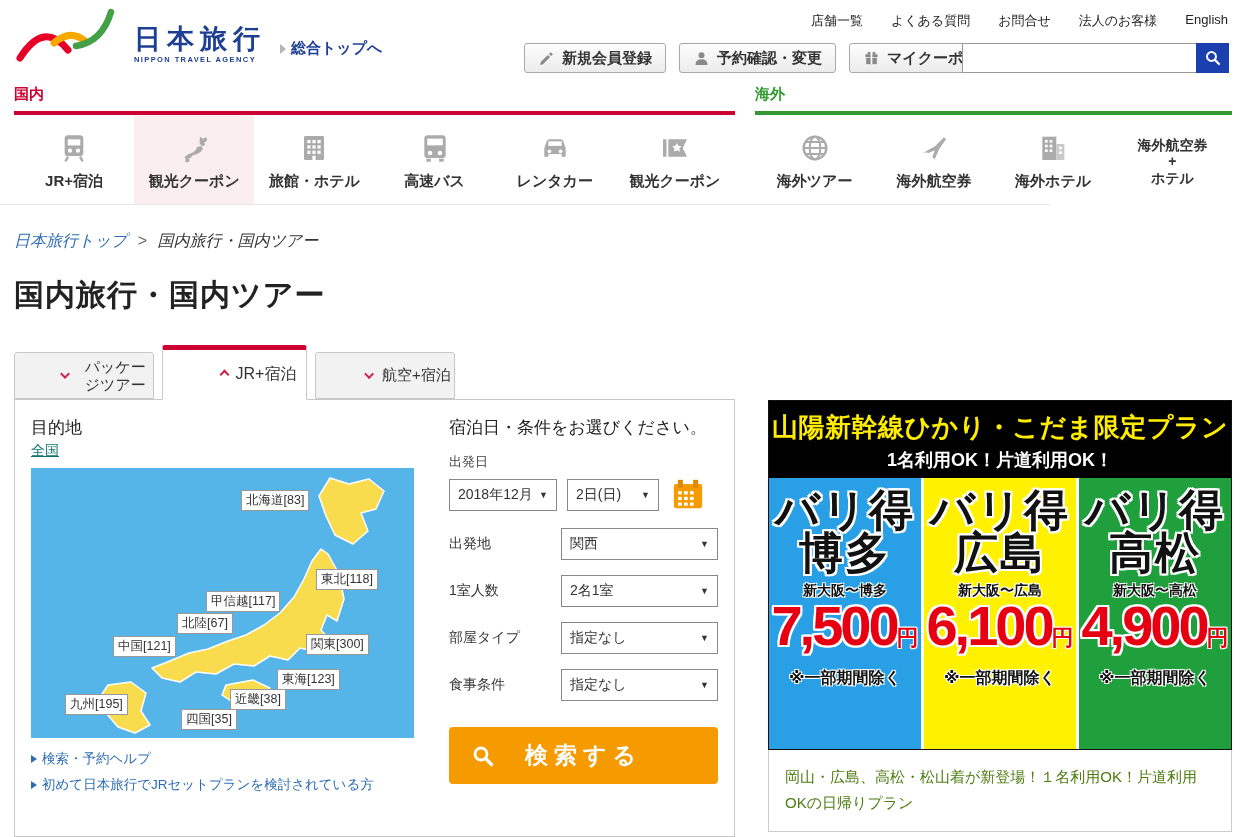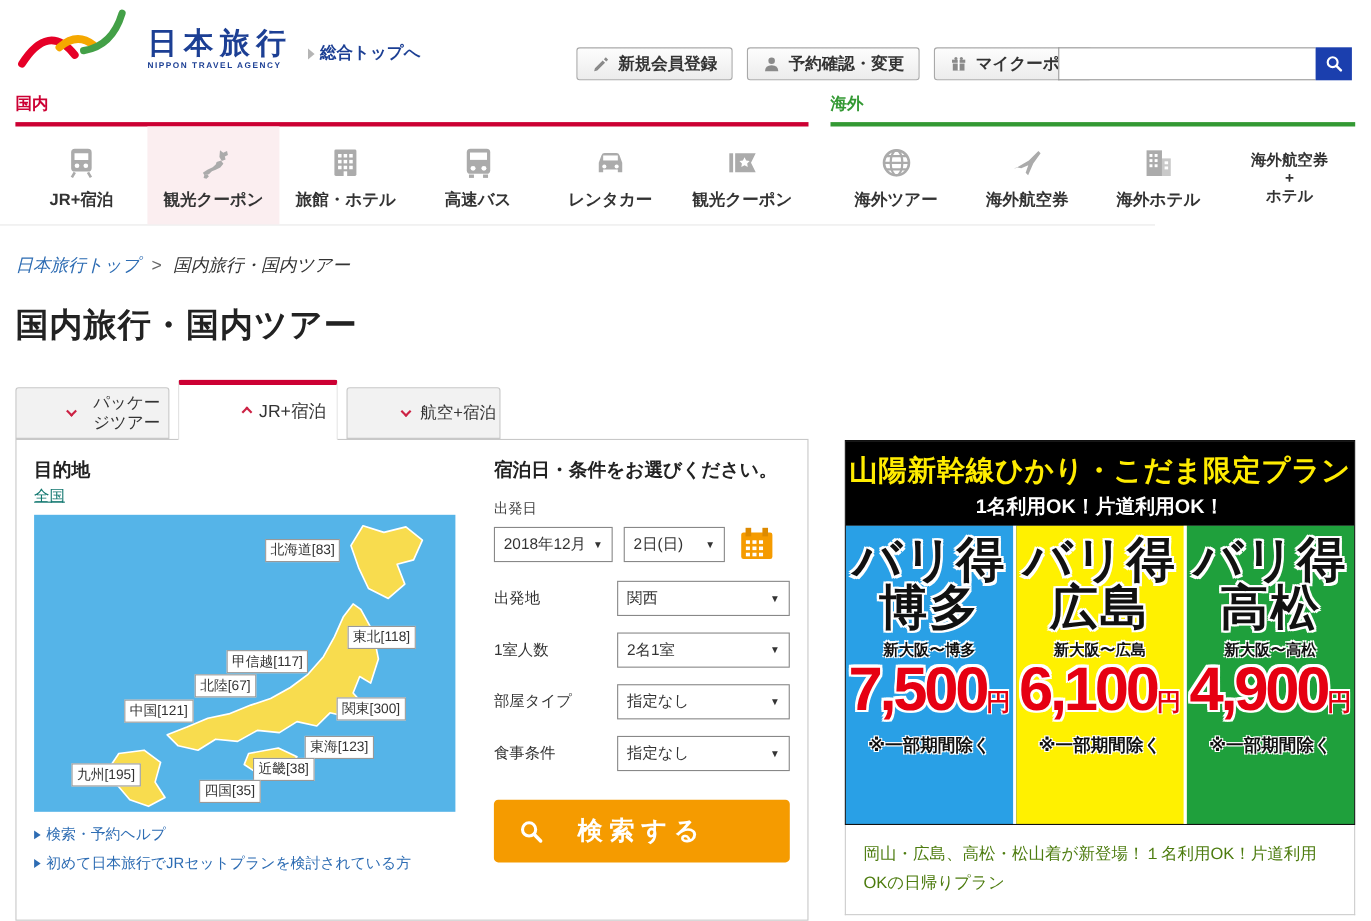--- a/index.html
+++ b/index.html
@@ -55,21 +55,21 @@
     display:flex; align-items:center; justify-content:center; gap:8px; cursor:pointer; font-size:15px; color:#333;padding-left:48px; }
   .tab .two-line { width:84px; text-align:center; line-height:1.15; }
   .tab.active { width:145px; height:55px; background:#fff; border-bottom:1px solid #fff; margin-bottom:-1px;
     border-top:5px solid #cc0033; font-size:16px; }
   .chev { display:inline-block; width:7px; height:7px; border-left:2.5px solid #cc2244; border-bottom:2.5px solid #cc2244; }
   .chev.down { transform:rotate(-45deg) translateY(-2px); }
   .chev.right { transform:rotate(135deg); }
   
   .panel { position:absolute; top:399px; left:14px; width:721px; height:438px; border:1px solid #c8c8c8; background:#fff; padding:16px; display:flex; gap:18px; z-index:2; }
   .dest-col { width:400px; }
-  .col-heading { font-size:17px; font-weight:bold; color:#222; }
+  .col-heading { font-size:17px; font-weight:normal; color:#222; }
   .all-link { display:inline-block; margin-top:3px; font-size:14px; color:#0f766e; cursor:pointer;text-decoration:underline; }
   .map-box { position:relative; margin-top:8px; width:383px; height:270px; background:#55b4e8; overflow:hidden; }
   .region-label { position:absolute; background:#fff; border:1px solid #999; font-size:12.5px; color:#333; padding:1px 4px; white-space:nowrap; cursor:pointer; }
   .help-links { margin-top:12px; }
   .help-link { display:flex; align-items:center; gap:5px; font-size:13.5px; color:#2d6cb3; margin-bottom:8px; cursor:pointer; }
   .blue-tri { width:0; height:0; border-left:6px solid #2d6cb3; border-top:4px solid transparent; border-bottom:4px solid transparent; }
   .cond-col { flex:1; }
   .field-label { font-size:13px; color:#444; margin-top:14px; margin-bottom:6px; }
   .date-row { display:flex; align-items:center; gap:10px; }
   .selectbox { height:32px; background:#fff; border:1px solid #888; display:flex; align-items:center; justify-content:space-between; padding:0 8px; font-size:14px; color:#333; cursor:pointer; }
@@ -115,20 +115,27 @@
     <div class="logo-text">
       <div class="brand">日本旅行</div>
       <div class="brand-sub">NIPPON TRAVEL AGENCY</div>
     </div>
     <div class="top-link-wrap">
       <span class="gray-tri"></span>
       <span class="top-link">総合トップへ</span>
     </div>
   </div>
 
+  <div class="util-links">
+    <a>店舗一覧</a>
+    <a>よくある質問</a>
+    <a>お問合せ</a>
+    <a>法人のお客様</a>
+    <a>English</a>
+  </div>
 
   <div class="hdr-buttons">
     <button class="hdr-btn">
       <svg width="17" height="17" viewBox="0 0 24 24">
           <path d="M4,17 L14,7 L17,10 L7,20 L3,21 Z M15.5,5.5 L18,3 L21,6 L18.5,8.5 Z" fill="#8a8a8a"></path>
         </svg>
       <span>新規会員登録</span>
     </button>
     <button class="hdr-btn">
       <svg width="17" height="17" viewBox="0 0 24 24">

